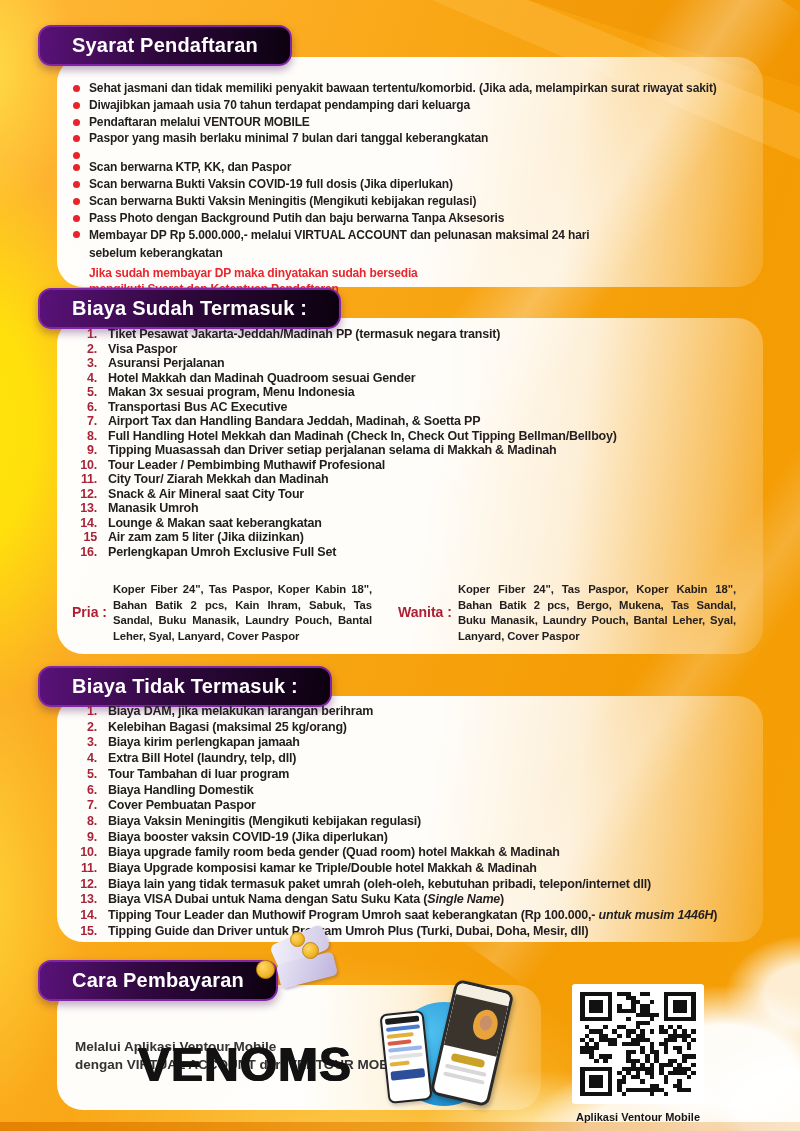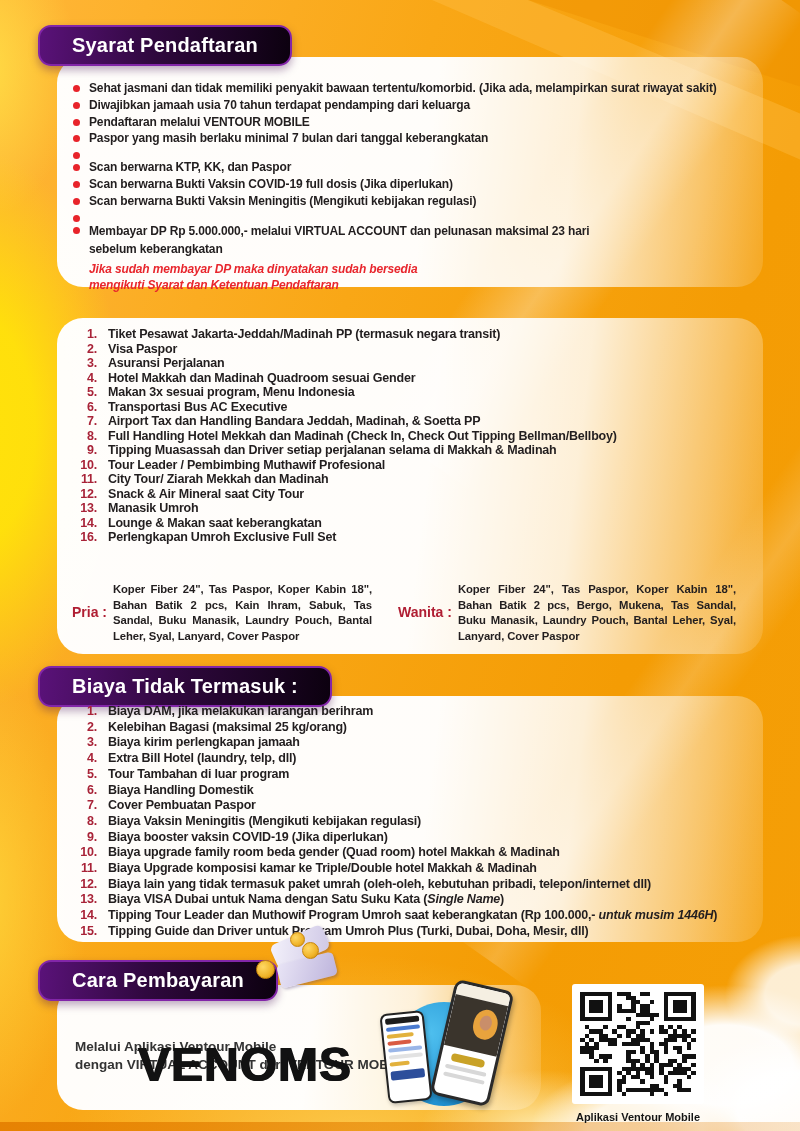--- a/index.html
+++ b/index.html
@@ -43,21 +43,21 @@
     background:linear-gradient(95deg,#5A1279 0%,#30083F 45%,#0C010F 100%);
     border:2px solid #8226A8;color:#fff;font-weight:bold;font-size:20px;letter-spacing:.2px;
     display:flex;align-items:center;padding:0 32px;box-shadow:0 4px 8px rgba(60,10,80,.35);}
   #pill-syarat{top:25px;} #pill-termasuk{top:288px;} #pill-tidak{top:666px;} #pill-bayar{top:960px;align-items:center;}
   
   .bullets{position:absolute;left:73px;top:60px;z-index:3;color:#221E1F;font-weight:bold;
     font-size:12px;letter-spacing:-.15px;margin-top:20px;}
   .b-row{display:flex;gap:9px;line-height:16.8px;white-space:nowrap;}
   .dot{flex:none;width:7px;height:7px;border-radius:50%;background:#E8232A;margin-top:5px;}
   .dp-line{line-height:18px;white-space:nowrap;}
-  .note{color:#E8262D;font-style:italic;margin-top:3px;}
+  .note{color:#E8262D;margin-top:3px;}
   .note div{line-height:16px;white-space:nowrap;}
   
   .nlist{position:absolute;left:73px;z-index:3;color:#221E1F;font-weight:bold;
     font-size:12.5px;letter-spacing:-.2px;}
   #list-termasuk{top:327px;} #list-termasuk .n-row{line-height:14.5px;}
   #list-tidak{top:704px;} #list-tidak .n-row{line-height:15.7px;}
   .n-row{display:flex;white-space:nowrap;}
   .num{flex:none;width:24px;text-align:right;color:#A82338;margin-right:11px;}
   
   .gender{position:absolute;left:72px;top:581px;width:664px;display:flex;gap:26px;z-index:3;}
@@ -160,35 +160,39 @@
     <div class="b-row">
         <span class="dot"></span>
         <span>Scan berwarna Bukti Vaksin COVID-19 full dosis (Jika diperlukan)</span>
       </div>
     <div class="b-row">
         <span class="dot"></span>
         <span>Scan berwarna Bukti Vaksin Meningitis (Mengikuti kebijakan regulasi)</span>
       </div>
     <div class="b-row">
         <span class="dot"></span>
+        <span>Pass Photo dengan Background Putih dan baju berwarna Tanpa Aksesoris</span>
       </div>
     <div class="b-row">
         <span class="dot"></span>
       <div>
-        <div class="dp-line">Membayar DP Rp 5.000.000,-  melalui VIRTUAL ACCOUNT dan pelunasan maksimal 23 hari</div>
+        <div class="dp-line">Membayar DP Rp 5.000.000,-  melalui VIRTUAL ACCOUNT dan pelunasan maksimal 24 hari</div>
         <div class="dp-line">sebelum keberangkatan</div>
         <div class="note">
           <div>Jika sudah membayar DP maka dinyatakan sudah bersedia</div>
           <div>mengikuti Syarat dan Ketentuan Pendaftaran</div>
         </div>
       </div>
     </div>
   </div>
 
   <div class="panel" id="panel-termasuk"></div>
+  <div class="pill" id="pill-termasuk">
+    <span>Biaya Sudah Termasuk :</span>
+  </div>
   <div class="nlist" id="list-termasuk">
     <div class="n-row">
         <span class="num">1.</span>
         <span>Tiket Pesawat Jakarta-Jeddah/Madinah PP (termasuk negara transit)</span>
       </div>
     <div class="n-row">
         <span class="num">2.</span>
         <span>Visa Paspor</span>
       </div>
     <div class="n-row">
@@ -231,20 +235,24 @@
         <span class="num">12.</span>
         <span>Snack &amp; Air Mineral saat City Tour</span>
       </div>
     <div class="n-row">
         <span class="num">13.</span>
         <span>Manasik Umroh</span>
       </div>
     <div class="n-row">
         <span class="num">14.</span>
         <span>Lounge &amp; Makan saat keberangkatan</span>
+      </div>
+    <div class="n-row">
+        <span class="num">15</span>
+        <span>Air zam zam 5 liter (Jika diizinkan)</span>
       </div>
     <div class="n-row">
         <span class="num">16.</span>
         <span>Perlengkapan Umroh Exclusive Full Set</span>
       </div>
   </div>
 
   <div class="gender">
     <div class="g-col pria">
       <span class="g-label">Pria :</span>

